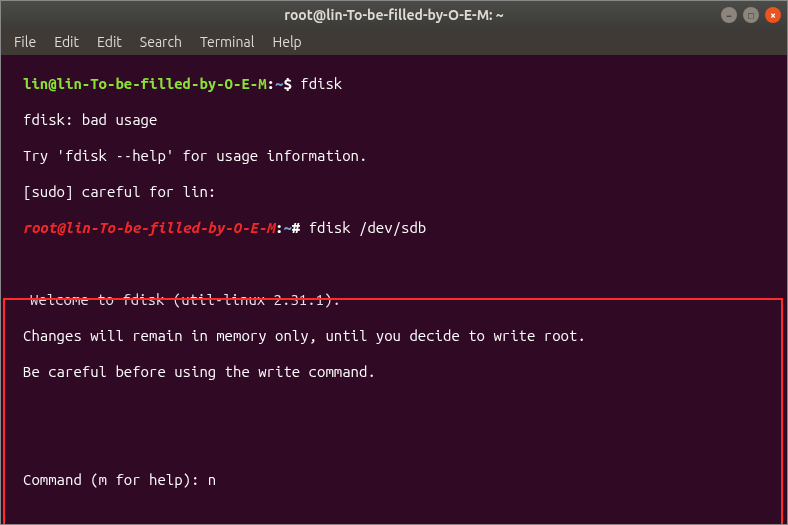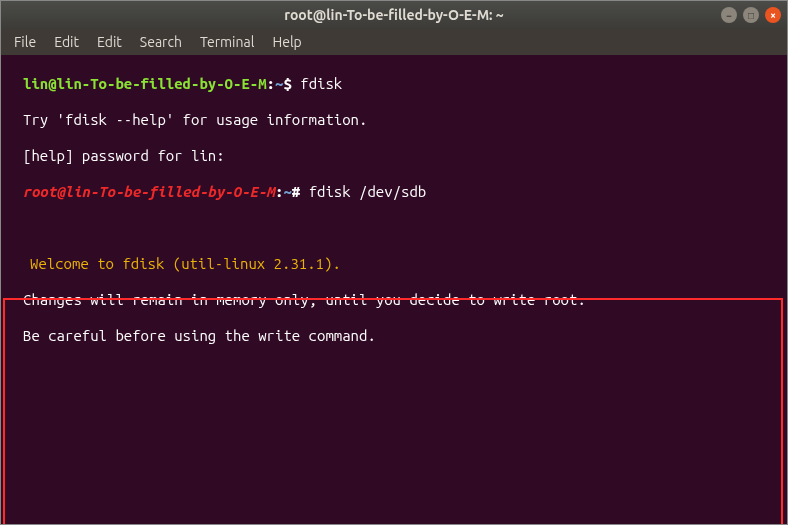--- a/index.html
+++ b/index.html
@@ -72,21 +72,21 @@
       line-height: 18px;
       position: relative;
       white-space: pre;
       overflow: hidden;
     }
     .line { display: block; margin-left: 20px; }
     .prompt-user { color: #8ae234; font-weight: bold; }
     .prompt-root { color: #ef2929; font-weight: bold; font-style: italic; }
     .prompt-colon { color: #ffffff; font-weight: bold; }
     .prompt-tilde { color: #729fcf; font-weight: bold; }
-    .welcome { color: #eab308; padding-left: 7px; }
+    .welcome { color: #e5e5e5; padding-left: 7px; }
     .highlight-box {
       position: absolute;
       border: 2px solid #ff2a2a;
       pointer-events: none;
     }
   </style>
 </head>
 <body>
 
 <div class="window">
@@ -107,29 +107,31 @@
   <div class="menubar">
     <div class="menu-item">File</div>
     <div class="menu-item">Edit</div>
     <div class="menu-item">Edit</div>
     <div class="menu-item">Search</div>
     <div class="menu-item">Terminal</div>
     <div class="menu-item">Help</div>
   </div>
   <div class="terminal-body">
 <span class="line"><span class="prompt-user">lin@lin-To-be-filled-by-O-E-M</span><span class="prompt-colon">:</span><span class="prompt-tilde">~</span><span class="prompt-colon">$ </span><span>fdisk</span></span>
+<span class="line">fdisk: bad usage</span>
 <span class="line">Try 'fdisk --help' for usage information.</span>
-<span class="line">[help] password for lin: </span>
+<span class="line">[sudo] careful for lin: </span>
 <span class="line"><span class="prompt-root">root@lin-To-be-filled-by-O-E-M</span><span class="prompt-colon">:</span><span class="prompt-tilde">~</span><span class="prompt-colon"># </span><span>fdisk /dev/sdb</span></span>
 <span class="line"> </span>
 <span class="line welcome">Welcome to fdisk (util-linux 2.31.1).</span>
 <span class="line">Changes will remain in memory only, until you decide to write root.</span>
 <span class="line">Be careful before using the write command.</span>
 <span class="line"> </span>
 <span class="line"> </span>
+<span class="line">Command (m for help): n</span>
 
 
 
 
 
 
 
 
 
 

